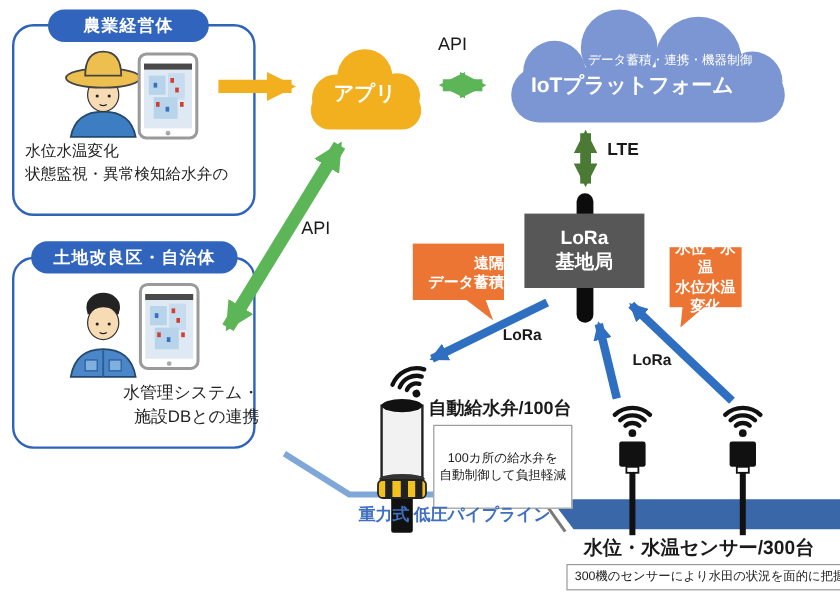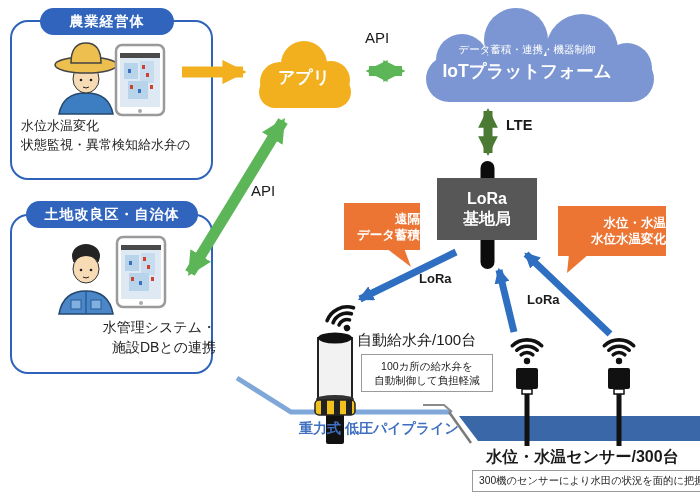--- a/index.html
+++ b/index.html
@@ -164,45 +164,45 @@
   <div class="desc" style="left:21px;top:116px;">
     <div>水位水温変化</div>
     <div>状態監視・異常検知給水弁の</div>
   </div>
   <div class="desc" style="left:30px;top:317px;width:186px;text-align:right;font-size:14px;line-height:20px;">
     <div>水管理システム・</div>
     <div>施設DBとの連携</div>
   </div>
 
   <div class="cloudtxt" style="left:272px;top:66px;width:64px;font-size:17px;font-weight:bold;">アプリ</div>
-  <div class="cloudtxt" style="left:427px;top:43px;width:200px;font-size:10.5px;">データ蓄積・連携・機器制御</div>
+  <div class="cloudtxt" style="left:427px;top:43px;width:200px;font-size:10.5px;text-align:right;">データ蓄積・連携・機器制御</div>
   <div class="cloudtxt" style="left:417px;top:59px;width:220px;font-size:17.5px;font-weight:bold;">IoTプラットフォーム</div>
 
   <div class="lbl" style="left:365px;top:29px;font-size:15px;font-weight:500;">API</div>
   <div class="lbl" style="left:251px;top:182px;font-size:15px;font-weight:500;">API</div>
   <div class="lbl" style="left:506px;top:117px;font-size:14.5px;font-weight:600;">LTE</div>
   <div class="lbl" style="left:419px;top:271px;font-size:13px;font-weight:bold;">LoRa</div>
   <div class="lbl" style="left:527px;top:292px;font-size:13px;font-weight:bold;">LoRa</div>
 
   <div class="station-label" style="left:437px;top:178px;width:100px;height:62px;">
     <div>LoRa</div>
     <div>基地局</div>
   </div>
 
   <div class="callout" style="left:344px;top:203px;width:76px;height:47px;">
     <div>遠隔</div>
     <div>データ蓄積</div>
   </div>
-  <div class="callout" style="left:558px;top:206px;width:108px;height:50px;">
+  <div class="callout" style="left:558px;top:206px;width:60px;height:50px;">
     <div>水位・水温</div>
     <div>水位水温変化</div>
   </div>
 
-  <div class="lbl" style="left:357px;top:331px;font-size:15px;font-weight:normal;">自動給水弁/100台</div>
-  <div class="notebox" style="left:361px;top:354px;width:132px;padding:4px 2px;">
+  <div class="lbl" style="left:357px;top:331px;font-size:15px;font-weight:bold;">自動給水弁/100台</div>
+  <div class="notebox" style="left:361px;top:354px;width:116px;padding:20px 2px;">
     <div>100カ所の給水弁を</div>
     <div>自動制御して負担軽減</div>
   </div>
 
   <div class="lbl" style="left:299px;top:420px;font-size:14px;font-weight:bold;color:var(--label-blue,#3f6fc0);">重力式 低圧パイプライン</div>
 
   <div class="lbl" style="left:460px;top:447px;width:245px;text-align:center;font-size:16px;font-weight:bold;">水位・水温センサー/300台</div>
   <div class="notebox" style="left:472px;top:470px;padding:3px 6px;font-size:10.3px;">300機のセンサーにより水田の状況を面的に把握</div>
 
 </div>

